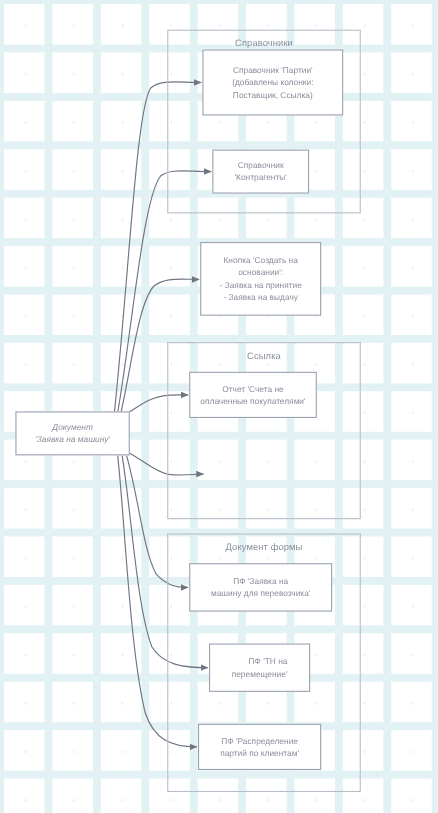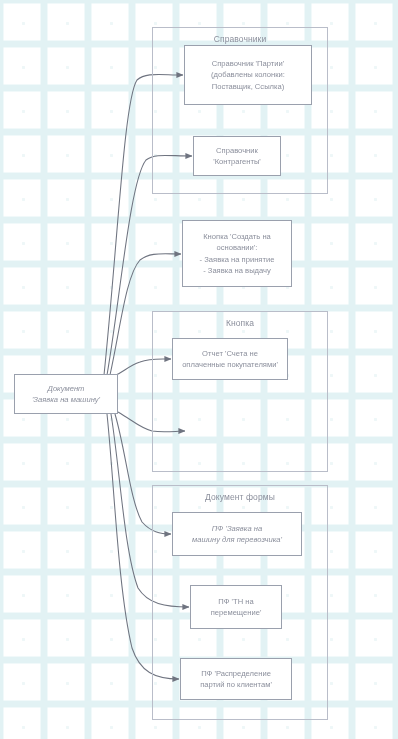--- a/index.html
+++ b/index.html
@@ -129,35 +129,35 @@
 - Заявка на принятие
 - Заявка на выдачу</span>
   </div>
 
   <div class="node" id="node-g0-n1" style="left: 193px; top: 136px; width: 88px; height: 40px;">
     <span class="txt">Справочник
 'Контрагенты'</span>
   </div>
 
   <div class="group-box" id="group-1" style="left: 152px; top: 311px; width: 176px; height: 161px;">
-    <div class="group-title" style="top: 6px;">Кнопка</div>
+    <div class="group-title" style="top: 6px;">Ссылка</div>
   </div>
   <div class="node" id="node-g1-n0" style="left: 172px; top: 338px; width: 116px; height: 42px;">
     <span class="txt">Отчет 'Счета не
 оплаченные покупателями'</span>
   </div>
 
   <div class="group-box" id="group-2" style="left: 152px; top: 485px; width: 176px; height: 235px;">
     <div class="group-title" style="top: 6px;">Документ формы</div>
   </div>
-  <div class="node" id="node-g2-n0" style="left: 172px; top: 512px; width: 130px; height: 44px; font-style: italic;">
+  <div class="node" id="node-g2-n0" style="left: 172px; top: 512px; width: 130px; height: 44px;">
     <span class="txt">ПФ 'Заявка на
 машину для перевозчика'</span>
   </div>
-  <div class="node" id="node-g2-n1" style="left: 190px; top: 585px; width: 92px; height: 44px;">
+  <div class="node" id="node-g2-n1" style="left: 190px; top: 585px; width: 92px; height: 44px; text-align: right;">
     <span class="txt">ПФ 'ТН на
 перемещение'</span>
   </div>
   <div class="node" id="node-g2-n2" style="left: 180px; top: 658px; width: 112px; height: 42px;">
     <span class="txt">ПФ 'Распределение
 партий по клиентам'</span>
   </div>
 
 </div>
 

